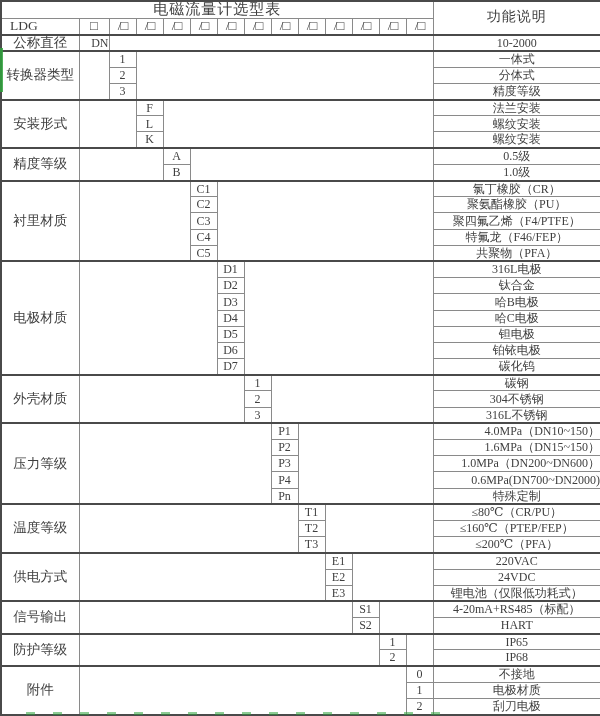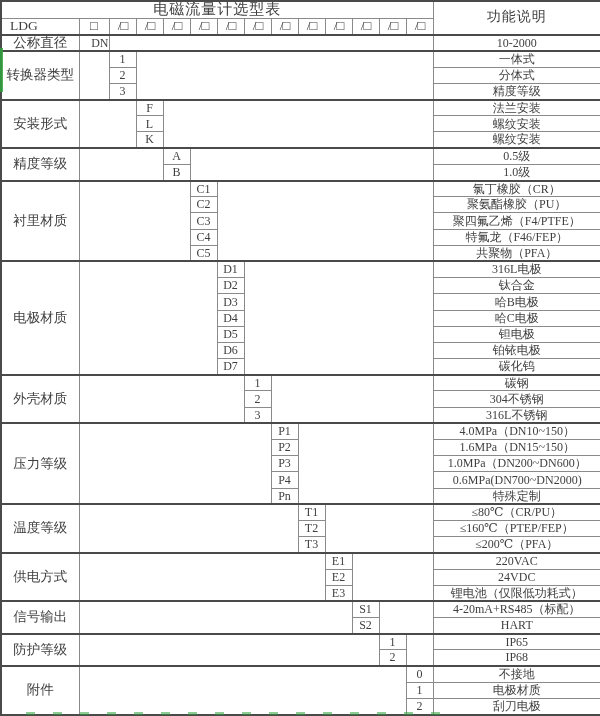--- a/index.html
+++ b/index.html
@@ -20,21 +20,21 @@
     font-size:12.5px;line-height:1.05;height:16px;padding:0;}
   td.title{font-size:15px;letter-spacing:1px;}
   td.fnhead{font-size:14px;letter-spacing:1px;text-align:center;}
   td.cat{font-size:13.5px;}
   td.lpad{text-align:left;padding-left:8px;}
   td.dn{text-align:right;padding-left:2px;font-size:12px;}
   td.code{font-size:12px;}
   td.slot{font-size:13px;letter-spacing:-1px;}
   td.boxsym{font-size:13px;}
   td.desc{font-size:12px;}
-  td.al{text-align:center;padding-left:1px;}
+  td.al{text-align:right;padding-left:1px;}
   td.sep{border-top:2px solid var(--strong);}
   td.empty{background:var(--bg);}
   
   .art-strip{position:absolute;left:0;top:48px;width:3px;height:44px;
     background:var(--green);opacity:.85;}
   .art-dash{position:absolute;left:26px;top:712px;width:422px;height:3px;
     background:repeating-linear-gradient(90deg,var(--green) 0 9px,transparent 9px 27px);
     opacity:.55;}
 </style>
 </head>

